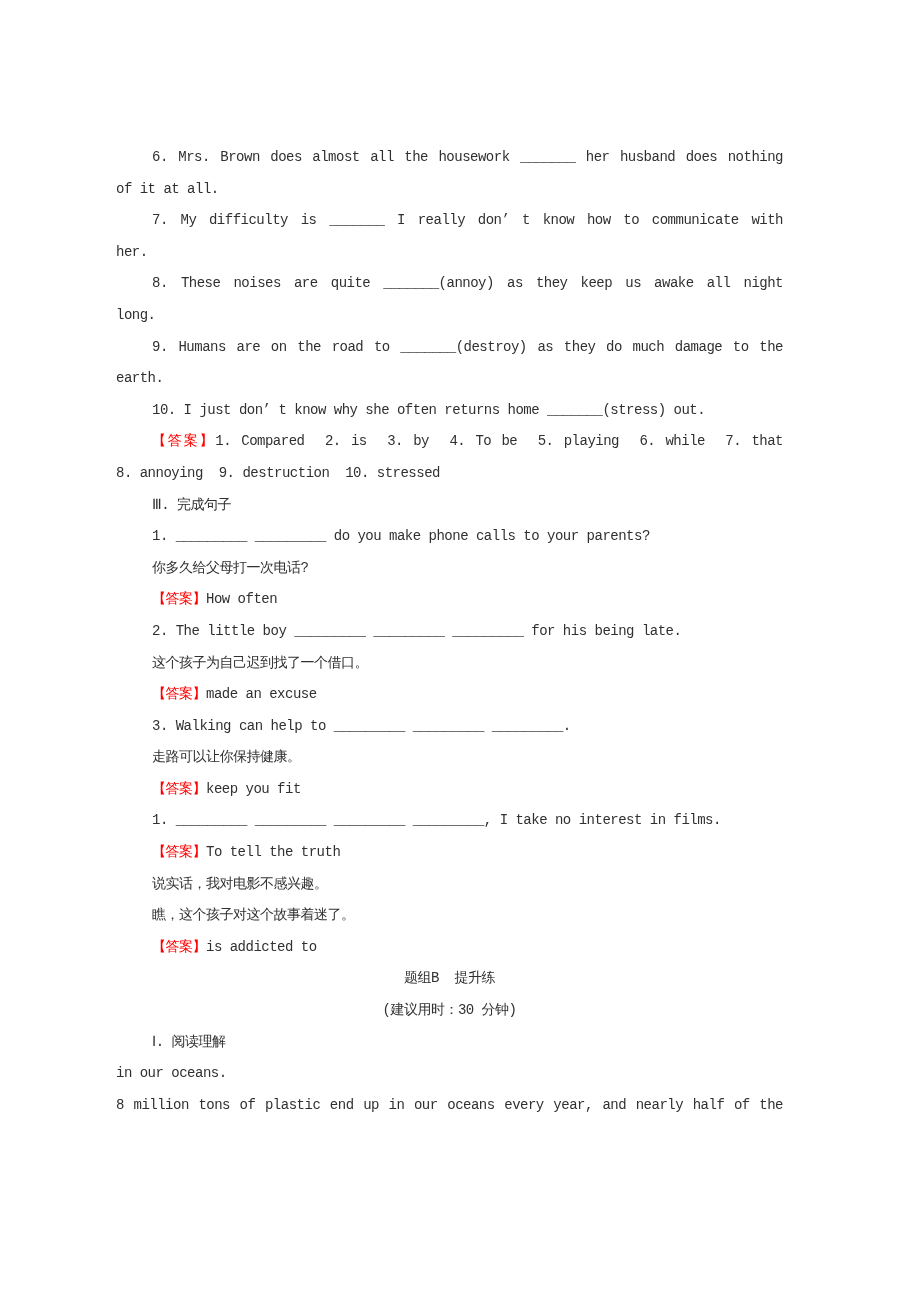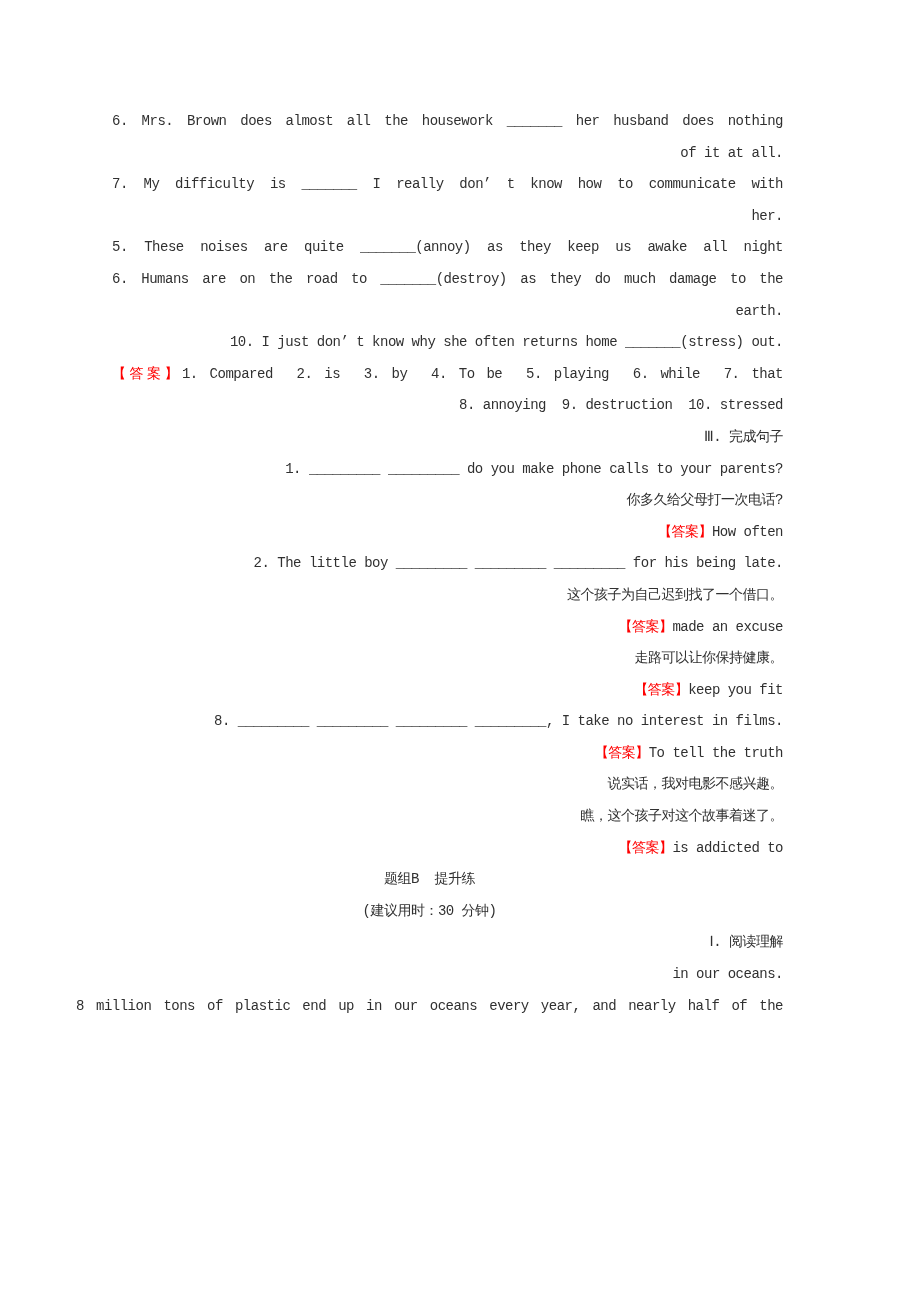--- a/index.html
+++ b/index.html
@@ -11,61 +11,64 @@
   }
   .page {
     position: relative;
     width: 920px;
     height: 1302px;
     background: #ffffff;
   }
   .content {
     box-sizing: border-box;
     width: 911px;
-    padding: 106px 128px 0 76px;
+    padding: 106px 128px 0 116px;
     font-family: "Liberation Mono", "DejaVu Sans Mono", monospace;
     font-size: 14px;
     line-height: 31.6px;
     letter-spacing: -0.5px;
     color: #303030;
+    margin-top: 36px;
   }
   .line {
-    text-align: right;
+    text-align: left;
     min-height: 31.6px;
   }
   .line.indent { text-indent: 36px; }
   .line.justify { text-align: justify; text-align-last: justify; }
   .line.center { text-align: right; text-align-last: center; text-indent: 0; }
   .answer-label { color: #ff0000; }
 </style>
 </head>
 <body>
 
 <div class="page">
   <div class="content" id="doc-content" style="color: rgb(48, 48, 48);">
       <div class="line indent justify">6. Mrs. Brown does almost all the housework _______ her husband does nothing</div>
       <div class="line">of it at all.</div>
       <div class="line indent justify">7. My difficulty is _______ I really don’ t know how to communicate with</div>
       <div class="line">her.</div>
-      <div class="line indent justify">5. These noises are quite _______(annoy) as they keep us awake all night</div>
-      <div class="line indent justify">6. Humans are on the road to _______(destroy) as they do much damage to the</div>
+      <div class="line indent justify">8. These noises are quite _______(annoy) as they keep us awake all night</div>
+      <div class="line">long.</div>
+      <div class="line indent justify">9. Humans are on the road to _______(destroy) as they do much damage to the</div>
       <div class="line">earth.</div>
       <div class="line indent">10. I just don’ t know why she often returns home _______(stress) out.</div>
       <div class="line indent justify"><span class="answer-label" style="color: rgb(255, 0, 0);">【答案】</span>1. Compared&nbsp; 2. is&nbsp; 3. by&nbsp; 4. To be&nbsp; 5. playing&nbsp; 6. while&nbsp; 7. that</div>
       <div class="line">8. annoying&nbsp; 9. destruction&nbsp; 10. stressed</div>
       <div class="line indent">Ⅲ. 完成句子</div>
       <div class="line indent">1. _________ _________ do you make phone calls to your parents?</div>
       <div class="line indent">你多久给父母打一次电话?</div>
       <div class="line indent"><span class="answer-label" style="color: rgb(255, 0, 0);">【答案】</span>How often</div>
       <div class="line indent">2. The little boy _________ _________ _________ for his being late.</div>
       <div class="line indent">这个孩子为自己迟到找了一个借口。</div>
       <div class="line indent"><span class="answer-label" style="color: rgb(255, 0, 0);">【答案】</span>made an excuse</div>
+      <div class="line indent">3. Walking can help to _________ _________ _________.</div>
       <div class="line indent">走路可以让你保持健康。</div>
       <div class="line indent"><span class="answer-label" style="color: rgb(255, 0, 0);">【答案】</span>keep you fit</div>
-      <div class="line indent">8. _________ _________ _________ _________, I take no interest in films.</div>
+      <div class="line indent">1. _________ _________ _________ _________, I take no interest in films.</div>
       <div class="line indent"><span class="answer-label" style="color: rgb(255, 0, 0);">【答案】</span>To tell the truth</div>
       <div class="line indent">说实话，我对电影不感兴趣。</div>
       <div class="line indent">瞧，这个孩子对这个故事着迷了。</div>
       <div class="line indent"><span class="answer-label" style="color: rgb(255, 0, 0);">【答案】</span>is addicted to</div>
       <div class="line center">题组B&nbsp; 提升练</div>
       <div class="line center">(建议用时：30 分钟)</div>
       <div class="line indent">Ⅰ. 阅读理解</div>
       <div class="line">in our oceans.</div>
       <div class="line justify">8 million tons of plastic end up in our oceans every year, and nearly half of the</div>
     </div>

